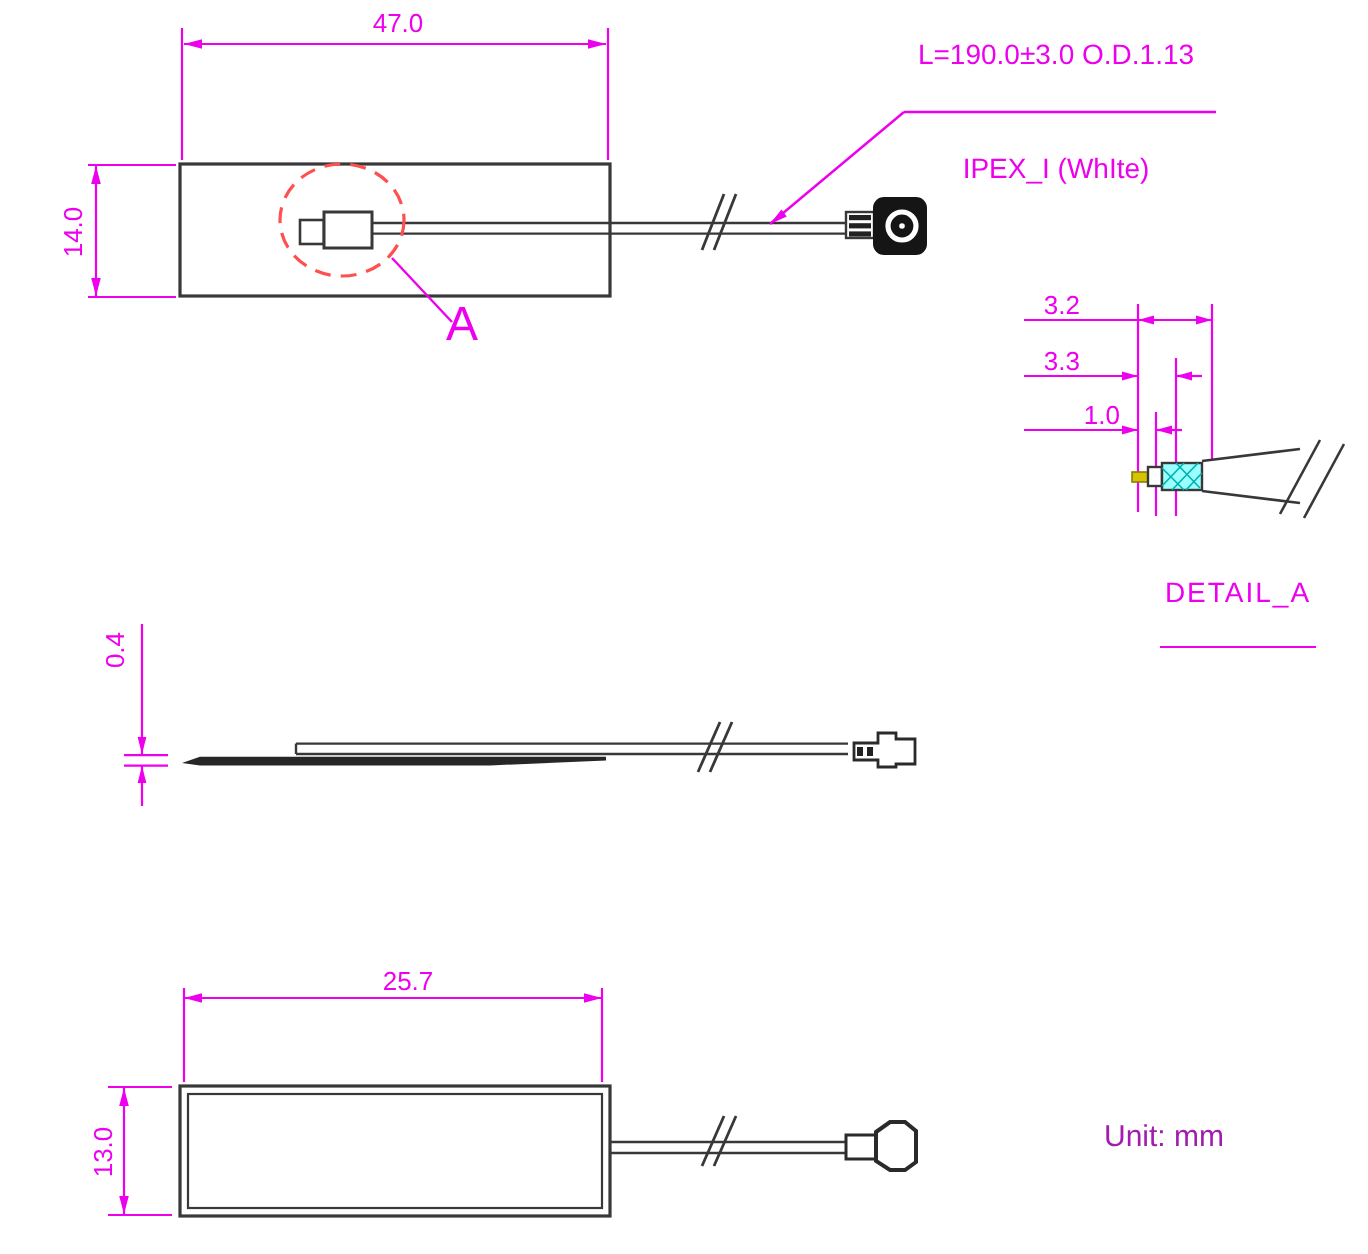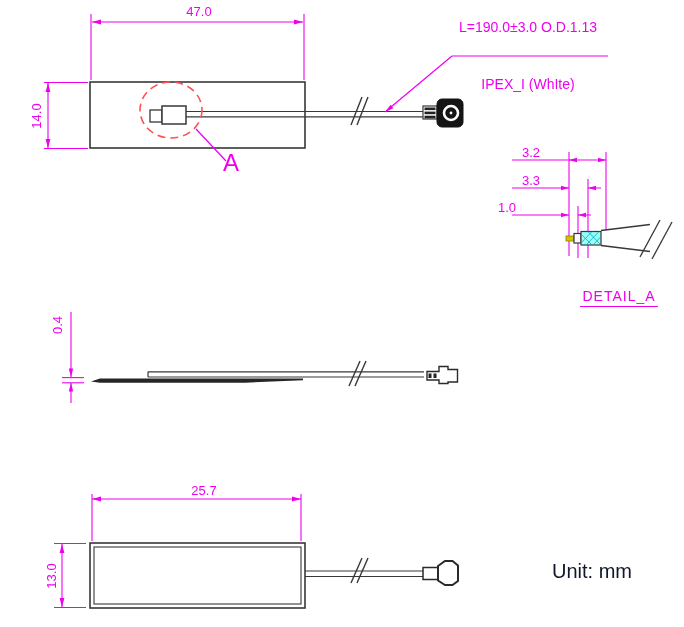--- a/index.html
+++ b/index.html
@@ -5,22 +5,22 @@
   html,body{margin:0;padding:0;background:#ffffff;}
   .canvas{position:relative;width:684px;height:627px;background:#ffffff;overflow:hidden;
           font-family:"Liberation Sans", sans-serif;border-radius:12px;}
   .drawing-svg{position:absolute;left:0;top:0;}
   .lbl{position:absolute;color:#ee00ee;font-size:13px;line-height:1.1;white-space:nowrap;}
   .lbl.center{text-align:center;}
   .lbl.right{text-align:right;}
   .rot{transform:rotate(-90deg);}
   .callout-a{font-size:24px;}
   .cable-label{font-size:14px;}
-  .detail-title{font-size:14px;letter-spacing:1px;border-bottom:1.6px solid #ee00ee;padding-bottom:2px;}
-  .unit-note{position:absolute;color:#0f172a;font-size:20px;}
+  .detail-title{font-size:14px;letter-spacing:1px;border-bottom:1.6px solid #ee00ee;padding-bottom:19px;}
+  .unit-note{position:absolute;color:#a21caf;font-size:15px;}
 </style>
 </head>
 <body>
 
 <div class="canvas">
 
   <svg class="drawing-svg" width="684" height="627" viewBox="0 0 684 627">
 
     <g>
 
@@ -181,21 +181,21 @@
 
   <div class="lbl center rot" style="left:17px;top:109px;width:40px;height:14px;">14.0</div>
 
   <div class="lbl center cable-label" style="left:444px;top:20px;width:168px;">L=190.0±3.0 O.D.1.13</div>
   <div class="lbl center cable-label" style="left:444px;top:37px;width:168px;margin-top:40px;">IPEX_I (WhIte)</div>
 
   <div class="lbl callout-a" style="left:223px;top:150px;">A</div>
 
   <div class="lbl right" style="left:500px;top:146px;width:40px;">3.2</div>
   <div class="lbl right" style="left:500px;top:174px;width:40px;">3.3</div>
-  <div class="lbl right" style="left:476px;top:201px;width:40px;">1.0</div>
+  <div class="lbl right" style="left:520px;top:201px;width:40px;">1.0</div>
 
   <div class="lbl center detail-title" style="left:580px;top:289px;width:78px;">DETAIL_A</div>
 
   <div class="lbl center rot" style="left:38px;top:318px;width:40px;height:14px;">0.4</div>
 
   <div class="lbl center" style="left:174px;top:484px;width:60px;">25.7</div>
   <div class="lbl center rot" style="left:32px;top:569px;width:40px;height:14px;">13.0</div>
 
   <div class="unit-note" style="left:552px;top:560px;">Unit: mm</div>
 

